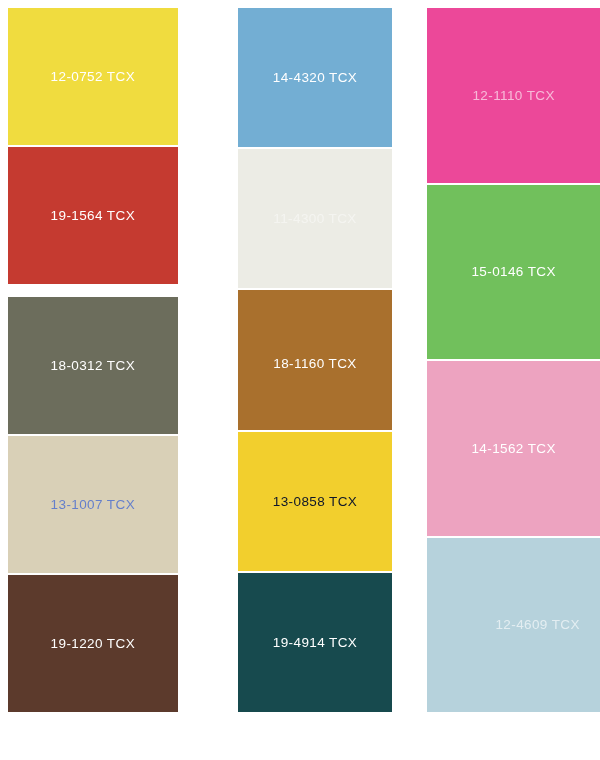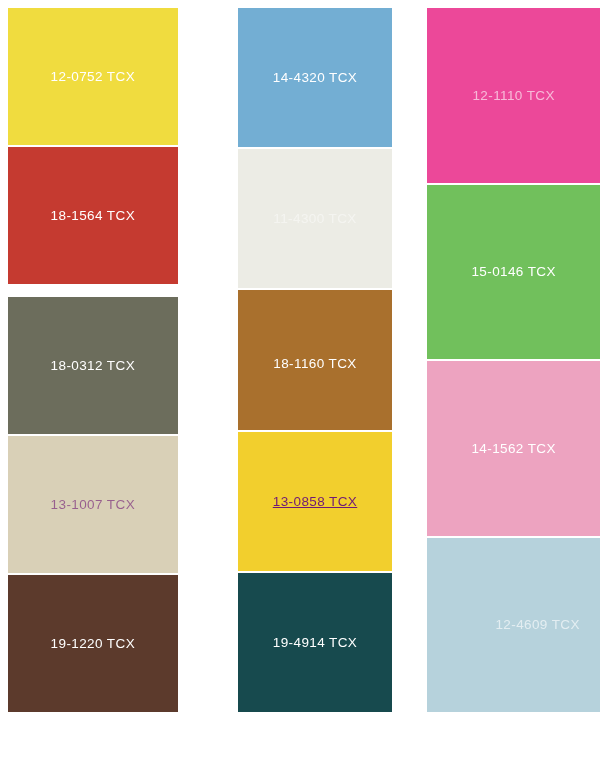--- a/index.html
+++ b/index.html
@@ -58,44 +58,44 @@
 </style>
 </head>
 <body>
 
 <div id="palette-board" style="background: rgb(255, 255, 255);">
     <div class="palette-column col-1">
       <div class="swatch" style="background: rgb(240, 220, 63);">
         <span class="swatch-label" style="color: rgb(255, 255, 255);">12-0752 TCX</span>
       </div>
       <div class="swatch" style="background: rgb(197, 58, 48);">
-        <span class="swatch-label" style="color: rgb(255, 255, 255);">18-1564 TCX</span>
+        <span class="swatch-label" style="color: rgb(255, 255, 255);">19-1564 TCX</span>
       </div>
       <div class="swatch" style="background: rgb(108, 109, 92); margin-top: 11px;">
         <span class="swatch-label" style="color: rgb(255, 255, 255);">18-0312 TCX</span>
       </div>
       <div class="swatch light" style="background: rgb(217, 208, 183);">
-        <span class="swatch-label" style="color: #701a75;">13-1007 TCX</span>
+        <span class="swatch-label" style="color: #1d4ed8;">13-1007 TCX</span>
       </div>
       <div class="swatch" style="background: rgb(92, 58, 44);">
         <span class="swatch-label" style="color: rgb(255, 255, 255);">19-1220 TCX</span>
       </div>
     </div>
     <div class="palette-column col-2">
       <div class="swatch" style="background: rgb(115, 174, 211);">
         <span class="swatch-label" style="color: rgb(255, 255, 255);">14-4320 TCX</span>
       </div>
       <div class="swatch very-light" style="background: rgb(236, 236, 229);">
         <span class="swatch-label" style="color: rgb(255, 255, 255);">11-4300 TCX</span>
       </div>
       <div class="swatch" style="background: rgb(169, 112, 45);">
         <span class="swatch-label" style="color: rgb(255, 255, 255); margin-top: 7px;">18-1160 TCX</span>
       </div>
       <div class="swatch" style="background: rgb(242, 207, 45);">
-        <span class="swatch-label" style="color: #701a75; text-decoration: underline;">13-0858 TCX</span>
+        <span class="swatch-label" style="color: #0f172a;">13-0858 TCX</span>
       </div>
       <div class="swatch" style="background: rgb(23, 74, 78);">
         <span class="swatch-label" style="color: rgb(255, 255, 255);">19-4914 TCX</span>
       </div>
     </div>
     <div class="palette-column col-3">
       <div class="swatch light" style="background: #ec4899;">
         <span class="swatch-label" style="color: rgb(255, 255, 255);">12-1110 TCX</span>
       </div>
       <div class="swatch" style="background: rgb(113, 192, 92);">

